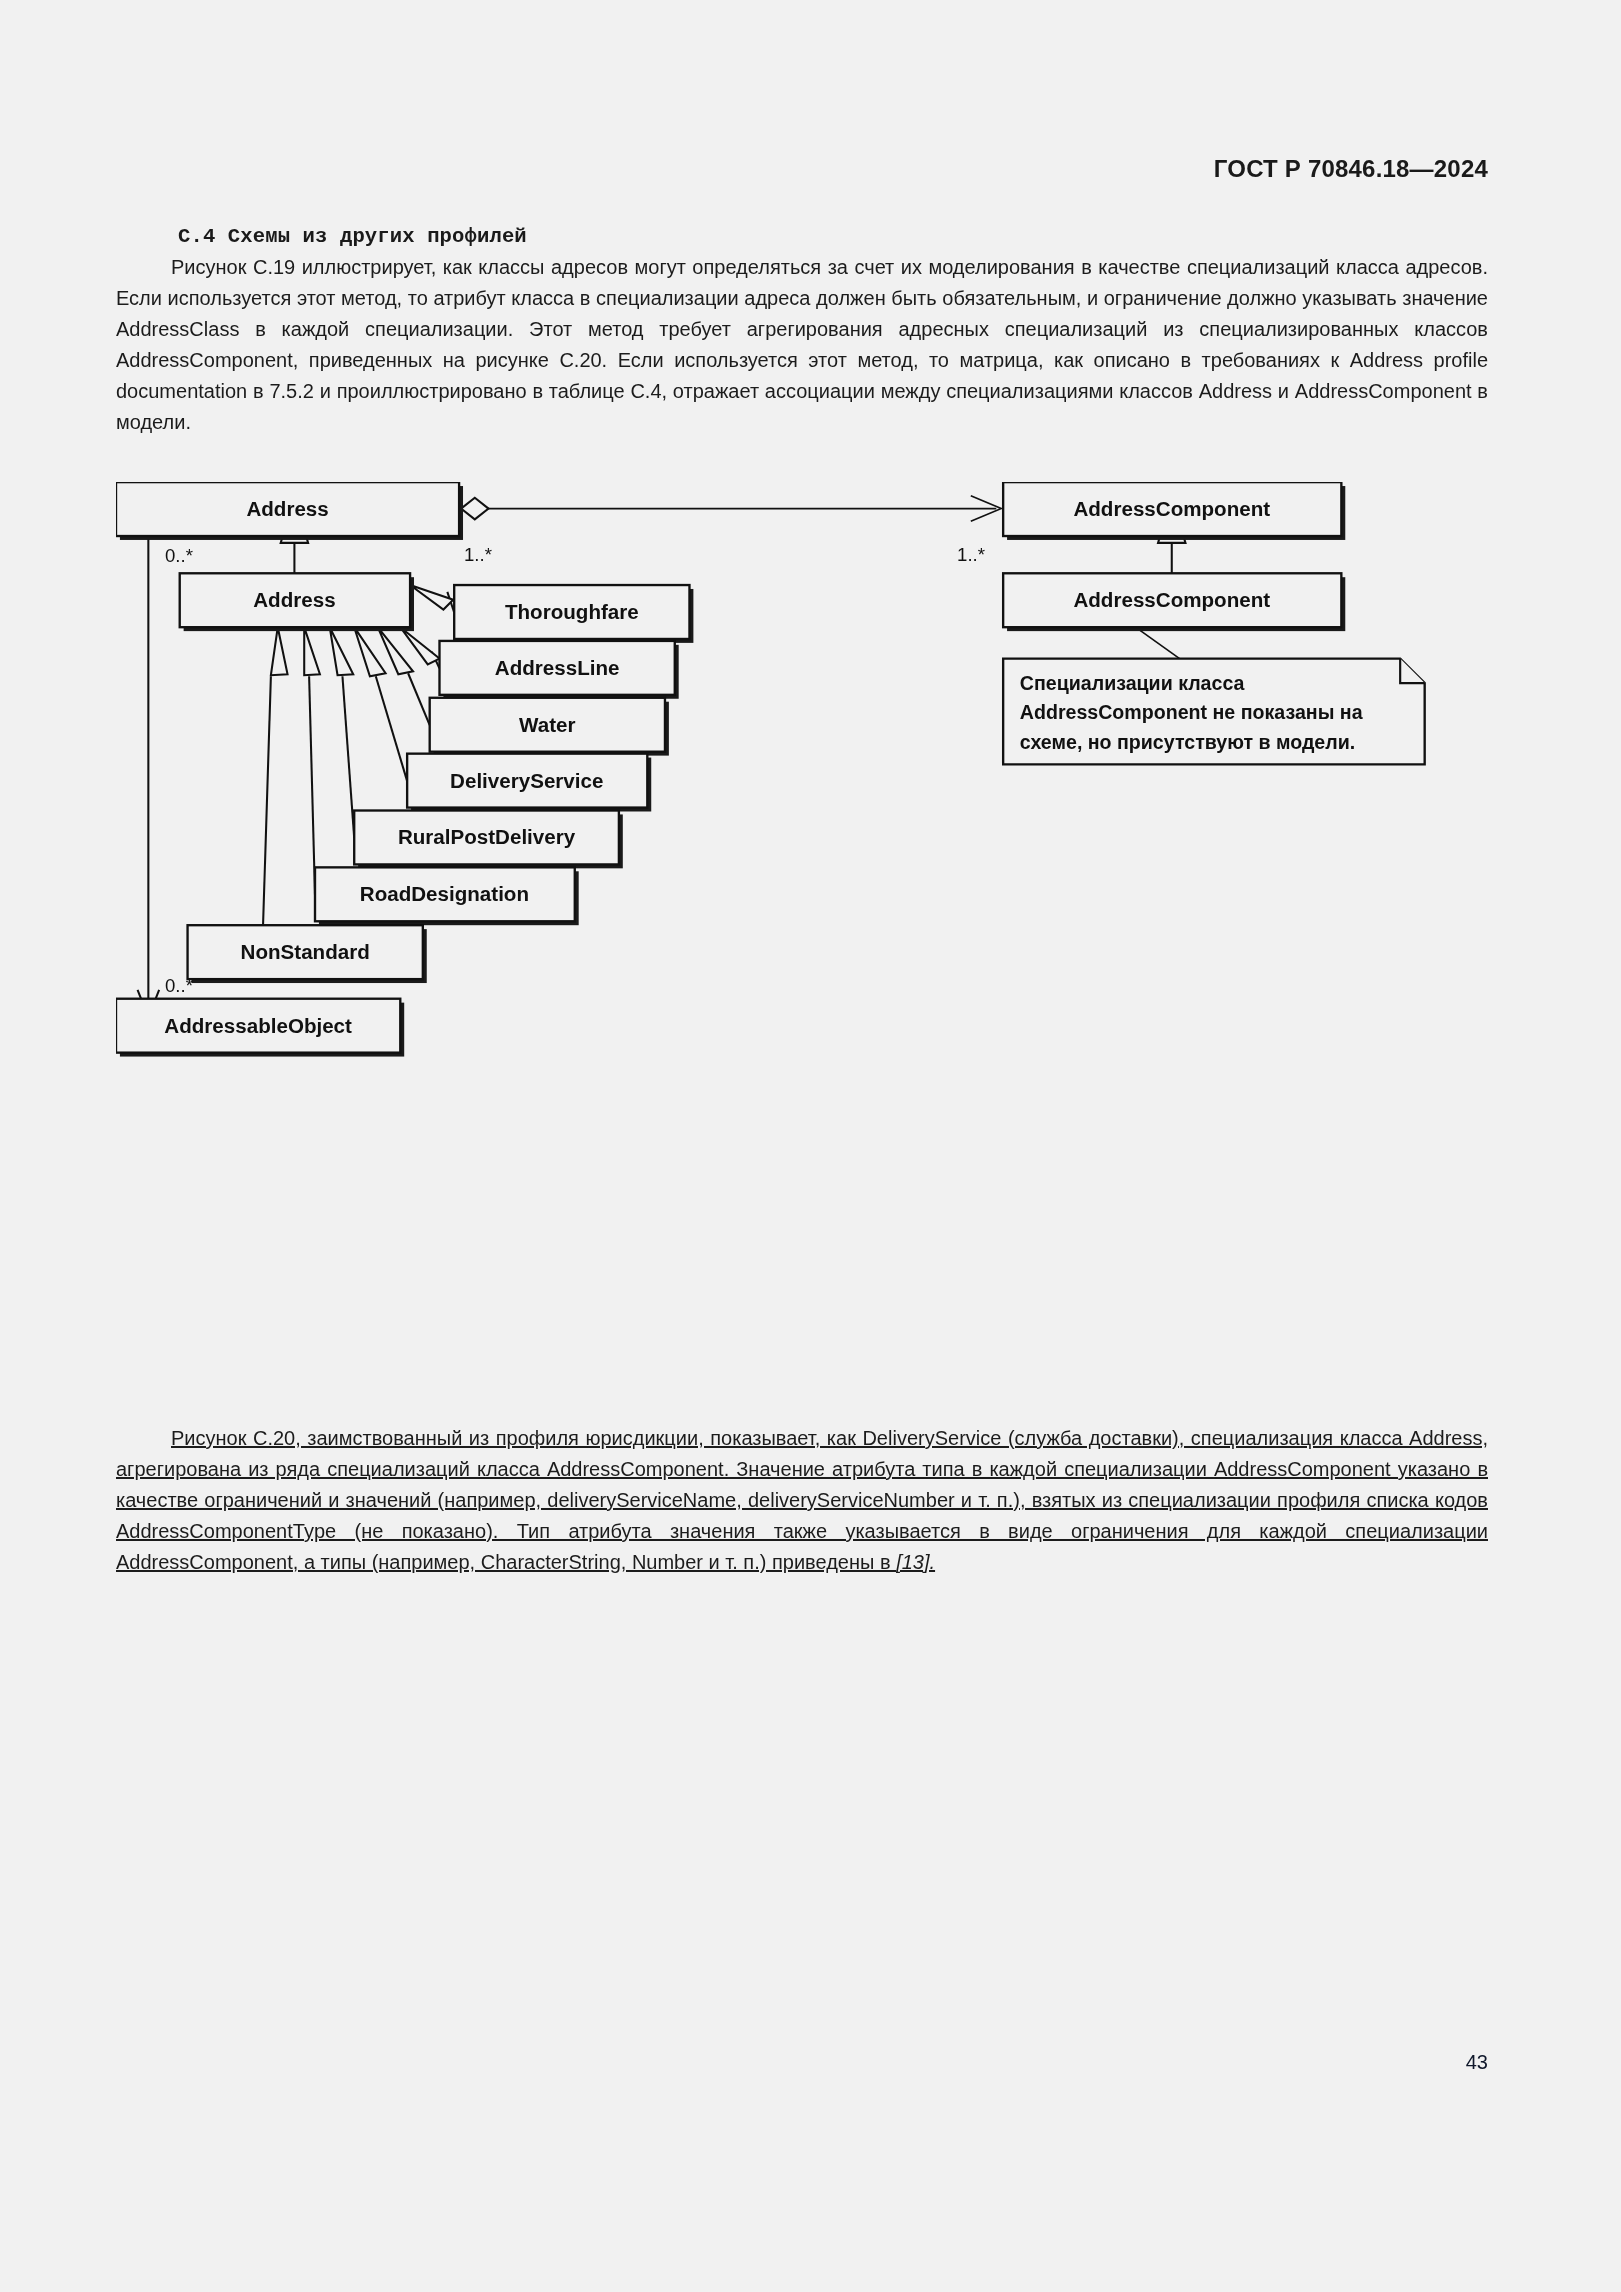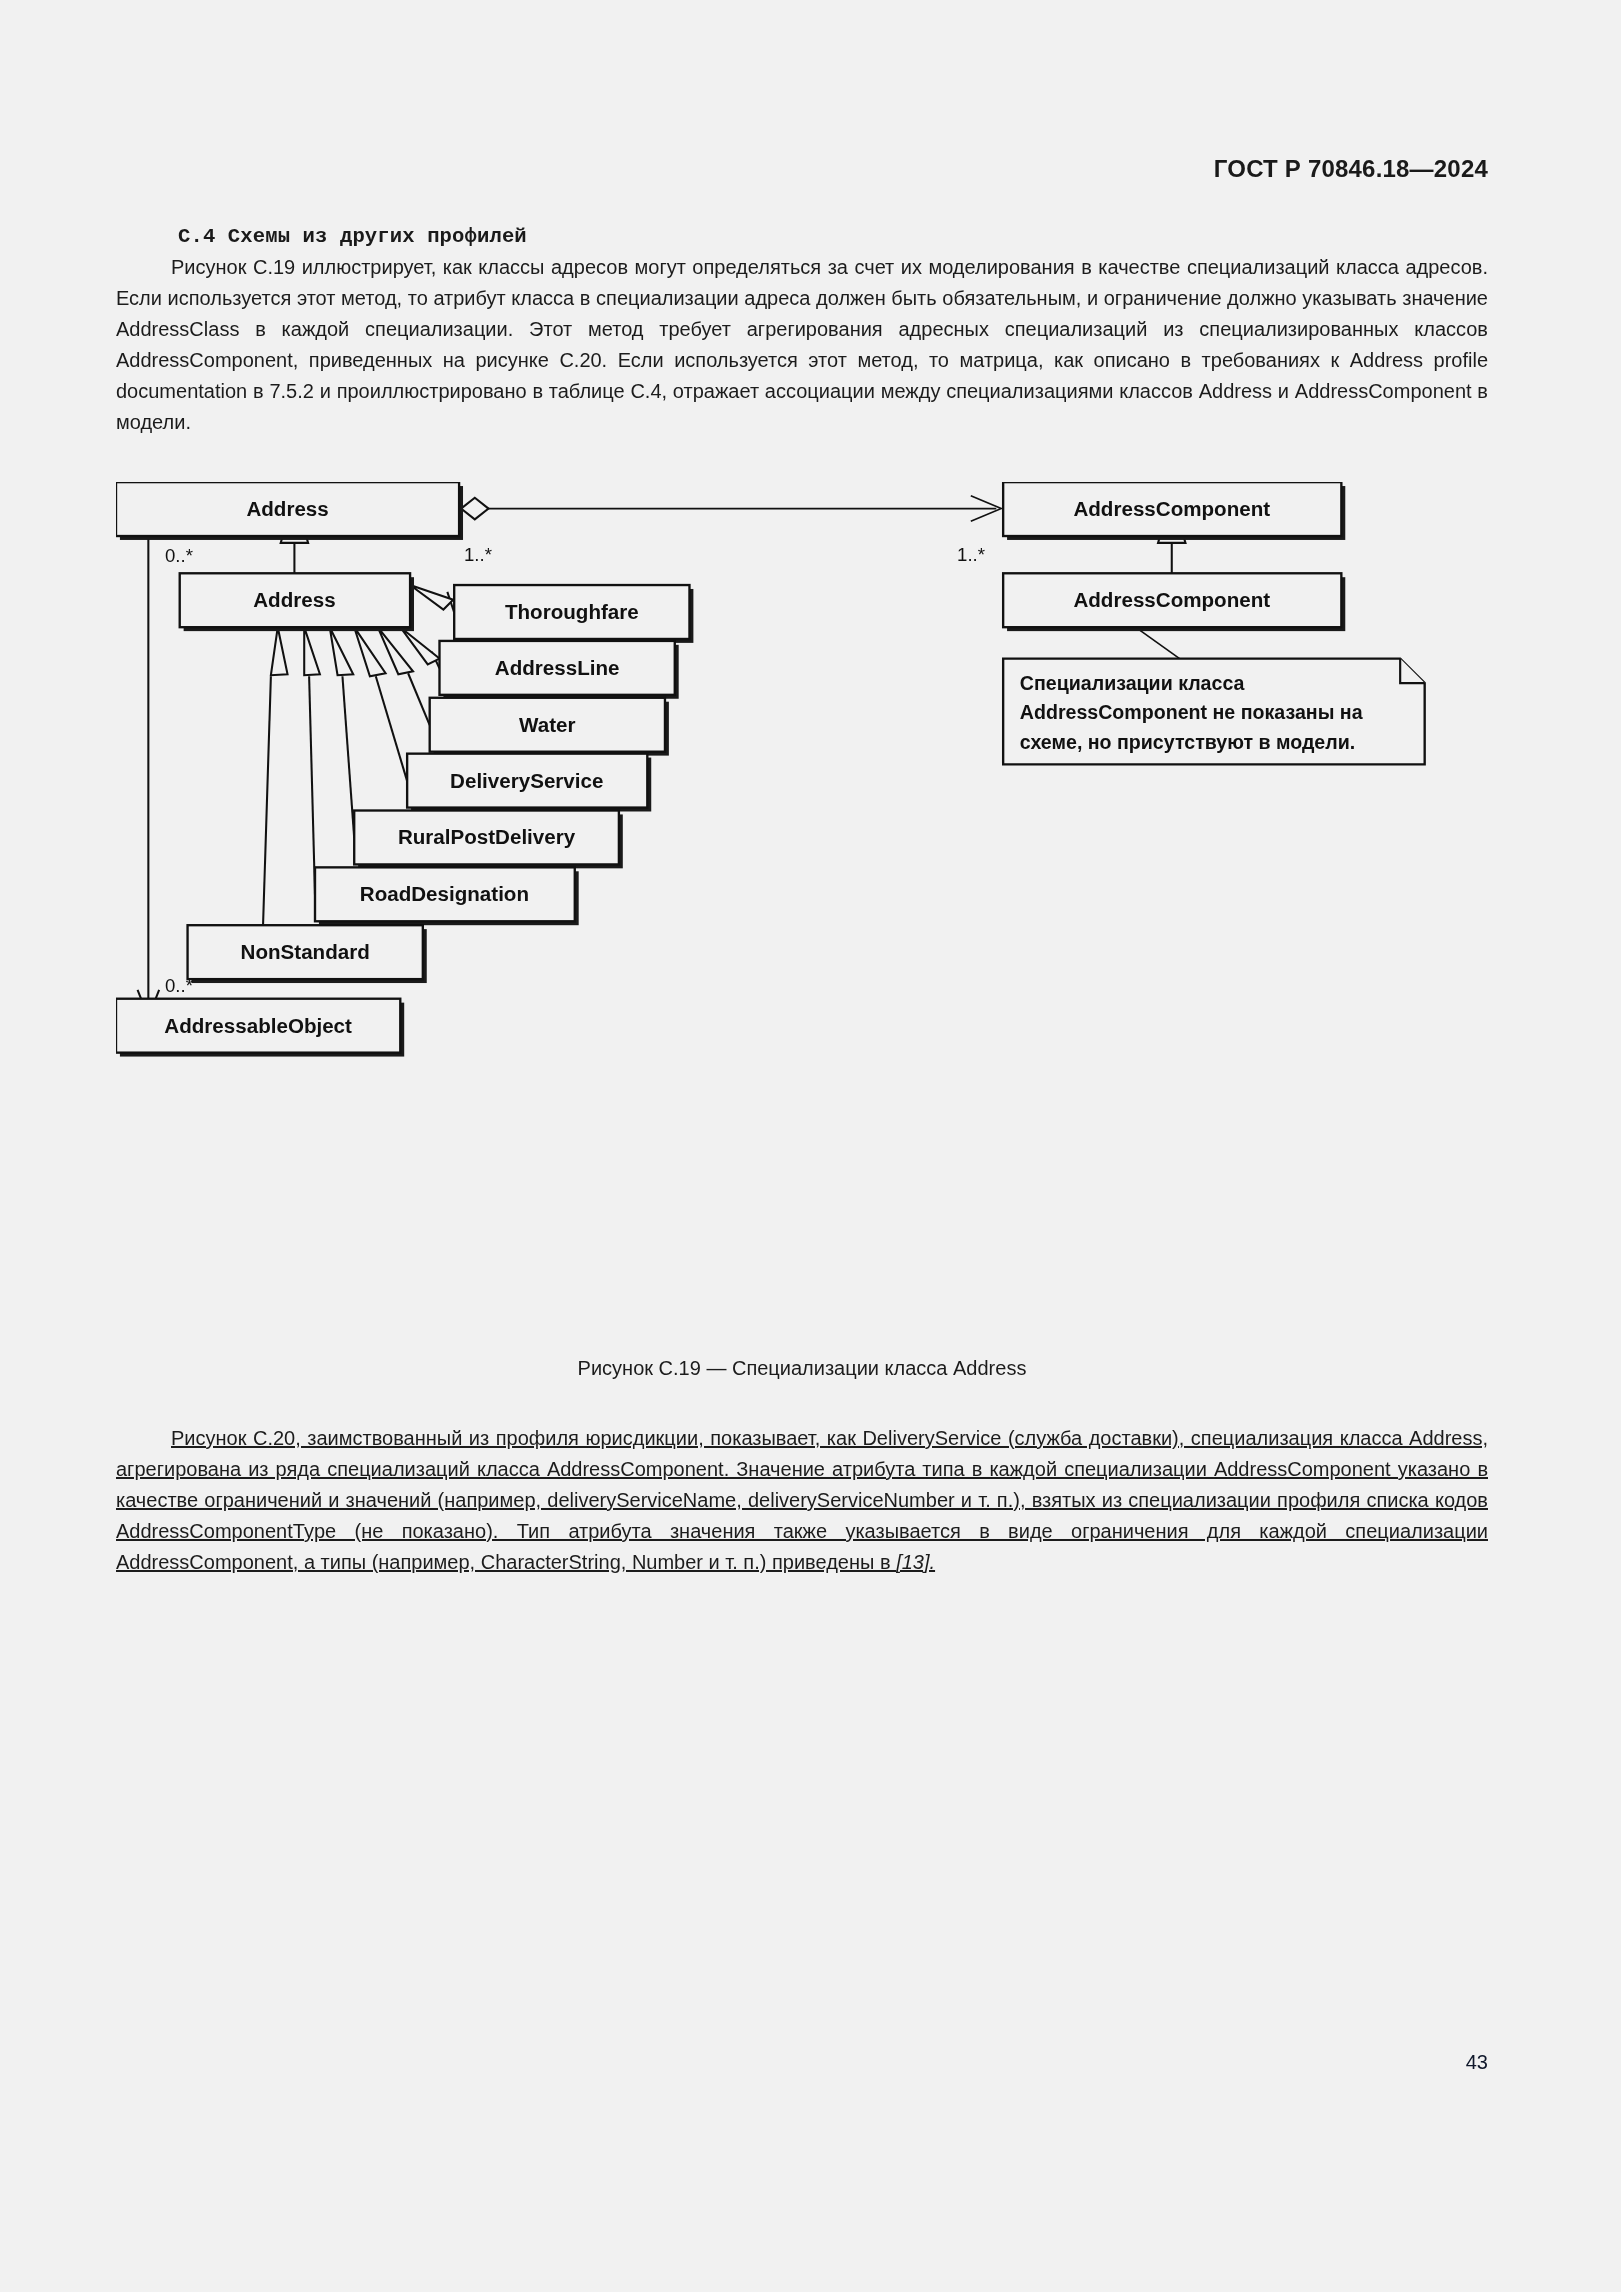--- a/index.html
+++ b/index.html
@@ -309,21 +309,20 @@
       </g>
 
       <text class="uml-mult" x="355" y="80">1..*</text>
       <text class="uml-mult" x="858" y="80">1..*</text>
       <text class="uml-mult" x="50" y="82">0..*</text>
       <text class="uml-mult" x="50" y="520">0..*</text>
 
     </svg>
   </div>
 
-  <div class="fig-caption">Рисунок C.19 — Специализации класса Address</div>
 
   <div class="body-par" id="para-2">
     <p class="indent"><span>Рисунок C.20, заимствованный из профиля юрисдикции, показывает, как DeliveryService (служба доставки), специализация класса Address, агрегирована из ряда специализаций класса AddressComponent. Значение атрибута типа в каждой специализации AddressComponent указано в качестве ограничений и значений (например, deliveryServiceName, deliveryServiceNumber и т. п.), взятых из специализации профиля списка кодов AddressComponentType (не показано). Тип атрибута значения также указывается в виде ограничения для каждой специализации AddressComponent, а типы (например, CharacterString, Number и т. п.) приведены в </span><span class="italic-ref">[13].</span></p>
   </div>
 
   <div class="page-number">43</div>
 
 </div>
 
 

